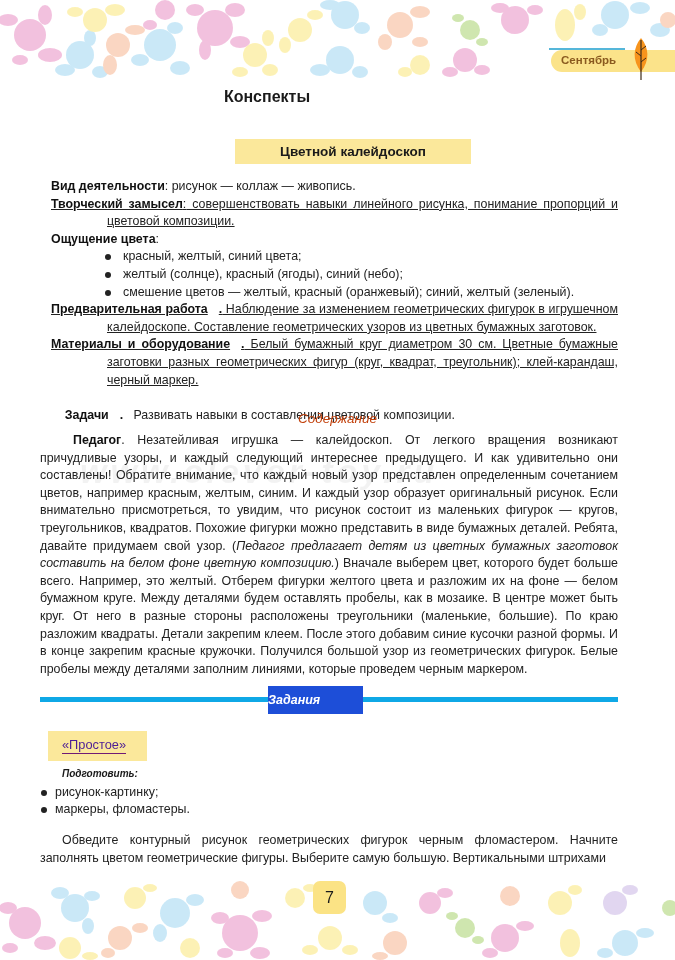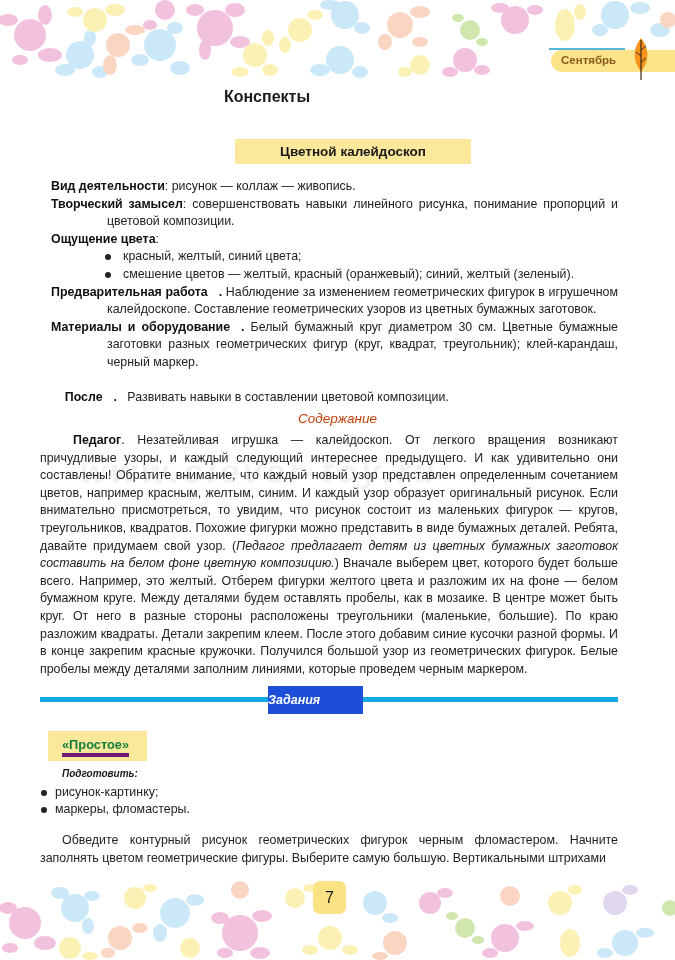--- a/index.html
+++ b/index.html
@@ -17,38 +17,38 @@
   .month-tab .label { position: absolute; left: 20px; top: 6px; font-size: 11.5px; font-weight: bold; color: #8a5a1f; }
   .month-tab .leaf { position: absolute; left: 90px; top: -12px; width: 20px; height: 44px; }
 
   .page-title { position: absolute; top: 88px; left: 0; width: 534px; text-align: center; font-size: 16px; font-weight: bold; color: #1a1a1a; }
 
   .lesson-title { position: absolute; top: 139px; left: 211px; width: 236px; height: 25px; background: #fbe89b; text-align: center; font-size: 13.5px; font-weight: bold; line-height: 25px; color: #1a1a1a; margin-left: 24px; }
 
   .content { position: absolute; left: 40px; width: 578px; font-size: 12.4px; line-height: 17.6px; color: #222; }
   .block { position: relative; }
   .b { font-weight: bold; color: #111; margin-left: 11px; }
-  .hang { padding-left: 67px; text-indent: -67px; text-align: justify; }
+  .hang { padding-left: 67px; text-indent: -67px; text-align: justify; text-decoration: underline; }
   .bul { padding-left: 67px; position: relative; }
   .bul .dot { position: absolute; left: 65px; top: 6px; width: 6px; height: 6px; background: #222; border-radius: 50%; }
   .bul span.t { padding-left: 16px; }
 
   .section-head { position: absolute; top: 411px; left: 0; width: 675px; text-align: center; font-size: 13.5px; font-weight: normal; font-style: italic; color: #c2410c; }
 
   .para { position: absolute; left: 40px; width: 578px; font-size: 12.4px; line-height: 17.6px; color: #222; text-align: justify; }
   .para .indent { display: inline-block; width: 22px; }
   .para i { font-style: italic; }
 
   .watermark { position: absolute; top: 452px; left: 80px; width: 560px; font-size: 34px; font-weight: bold; font-style: italic; color: rgba(0,0,0,0.05); letter-spacing: 4px; pointer-events: none; }
 
   .divider { position: absolute; top: 697px; left: 40px; width: 578px; height: 5px; background: #0fa8e6; }
   .divider-label { position: absolute; top: 686px; left: 268px; width: 95px; height: 28px; background: #1d4ed8; color: #fff; font-size: 12.5px; font-weight: bold; font-style: italic; line-height: 28px; }
 
   .level-badge { position: absolute; top: 731px; left: 48px; width: 99px; height: 30px; background: #fbe89b; }
-  .level-badge .txt { position: absolute; left: 14px; top: 6px; font-size: 12.8px; font-weight: bold; color: #15803d; border-bottom: 4px solid #701a75; padding-bottom: 1px; }
+  .level-badge .txt { position: absolute; left: 14px; top: 6px; font-size: 12.8px; font-weight: normal; color: #4c1d95; border-bottom: 1px solid #701a75; padding-bottom: 1px; }
 
   .prep-label { position: absolute; top: 768px; left: 62px; font-size: 10px; font-weight: bold; font-style: italic; color: #1a1a1a; }
   .prep-list { position: absolute; top: 784px; left: 40px; font-size: 12.4px; line-height: 17px; color: #222; }
   .prep-list .item { position: relative; padding-left: 15px; }
   .prep-list .item .dot { position: absolute; left: 1px; top: 6px; width: 6px; height: 6px; border-radius: 50%; background: #222; }
 
   .final-para { position: absolute; top: 832px; left: 40px; width: 578px; font-size: 12.4px; line-height: 17.6px; color: #222; text-align: justify; }
 
   .page-num { position: absolute; top: 881px; left: 313px; width: 33px; height: 33px; background: #fbe385; border-radius: 7px; text-align: center; font-size: 16px; line-height: 33px; color: #1a1a1a; }
 </style>
@@ -182,29 +182,30 @@
   <div class="block">
     <span class="b">Вид деятельности</span><span>:</span><span> рисунок — коллаж — живопись.</span>
   </div>
   <div class="block hang">
     <span class="b">Творческий замысел</span><span>:</span><span> совершенствовать навыки линейного рисунка, понимание пропорций и цветовой композиции.</span>
   </div>
   <div class="block">
     <span class="b">Ощущение цвета</span><span>:</span>
   </div>
   <div class="bul"><span class="dot"></span><span class="t">красный, желтый, синий цвета;</span></div>
+  <div class="bul"><span class="dot"></span><span class="t">желтый (солнце), красный (ягоды), синий (небо);</span></div>
   <div class="bul"><span class="dot"></span><span class="t">смешение цветов — желтый, красный (оранжевый); синий, желтый (зеленый).</span></div>
   <div class="block hang">
     <span class="b">Предварительная работа</span><span class="b">.</span><span> Наблюдение за изменением геометрических фигурок в игрушечном калейдоскопе. Составление геометрических узоров из цветных бумажных заготовок.</span>
   </div>
   <div class="block hang">
     <span class="b">Материалы и оборудование</span><span class="b">.</span><span> Белый бумажный круг диаметром 30 см. Цветные бумажные заготовки разных геометрических фигур (круг, квадрат, треугольник); клей-карандаш, черный маркер.</span>
   </div>
   <div class="block" style="white-space:pre;">
-    <span class="b">После</span><span class="b">.</span><span>   Развивать навыки в составлении цветовой композиции.</span>
+    <span class="b">Задачи</span><span class="b">.</span><span>   Развивать навыки в составлении цветовой композиции.</span>
   </div>
 </div>
 
 <h2 class="section-head">Содержание</h2>
 
 <div class="watermark">www.clever-toy.ru</div>
 
 <div class="para" style="top:432px;">
   <span class="indent"></span><span class="b">Педагог</span><span>.</span><span> Незатейливая игрушка — калейдоскоп. От легкого вращения возникают причудливые узоры, и каждый следующий интереснее предыдущего. И как удивительно они составлены! Обратите внимание, что каждый новый узор представлен определенным сочетанием цветов, например красным, желтым, синим. И каждый узор образует оригинальный рисунок. Если внимательно присмотреться, то увидим, что рисунок состоит из маленьких фигурок — кругов, треугольников, квадратов. Похожие фигурки можно представить в виде бумажных деталей. Ребята, давайте придумаем свой узор. (</span><i>Педагог предлагает детям из цветных бумажных заготовок составить на белом фоне цветную композицию.</i><span>) Вначале выберем цвет, которого будет больше всего. Например, это желтый. Отберем фигурки желтого цвета и разложим их на фоне — белом бумажном круге. Между деталями будем оставлять пробелы, как в мозаике. В центре может быть круг. От него в разные стороны расположены треугольники (маленькие, большие). По краю разложим квадраты. Детали закрепим клеем. После этого добавим синие кусочки разной формы. И в конце закрепим красные кружочки. Получился большой узор из геометрических фигурок. Белые пробелы между деталями заполним линиями, которые проведем черным маркером.</span>
 </div>

